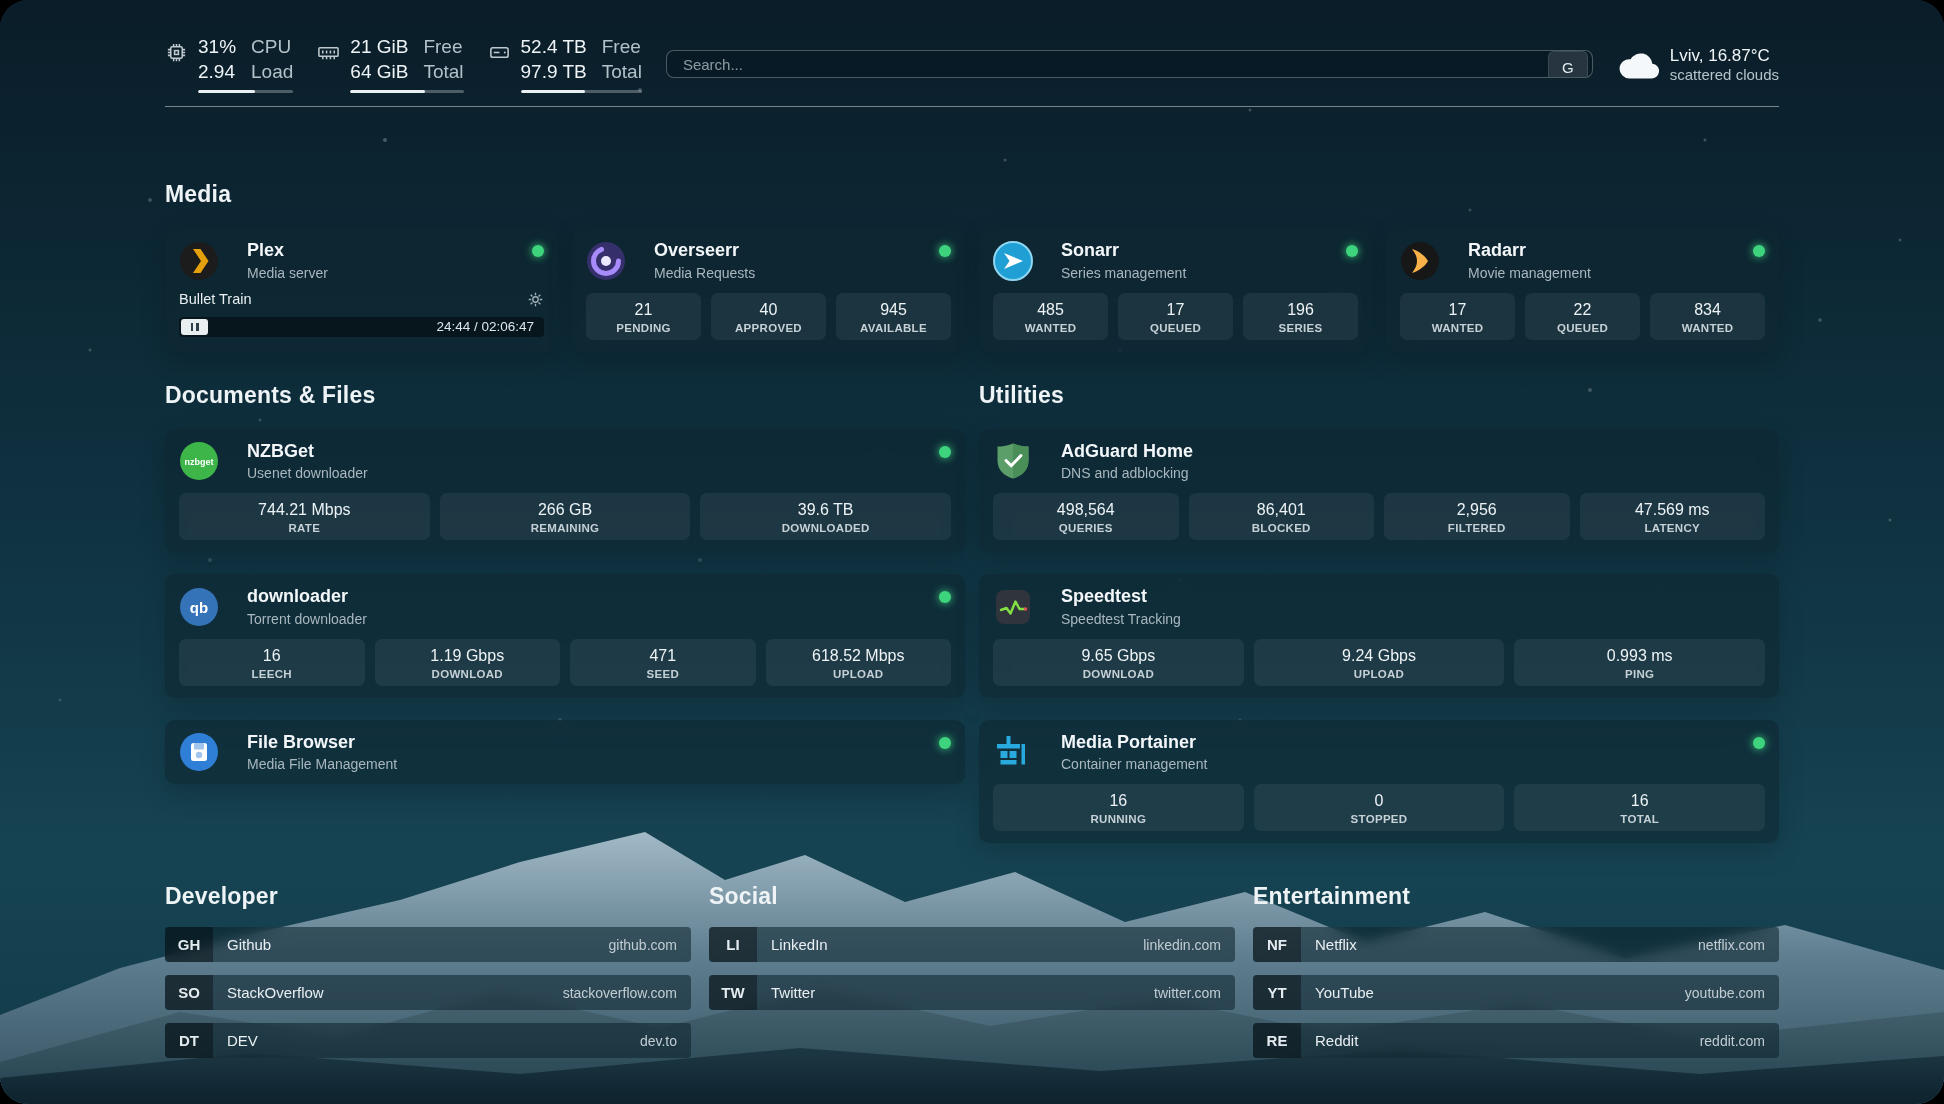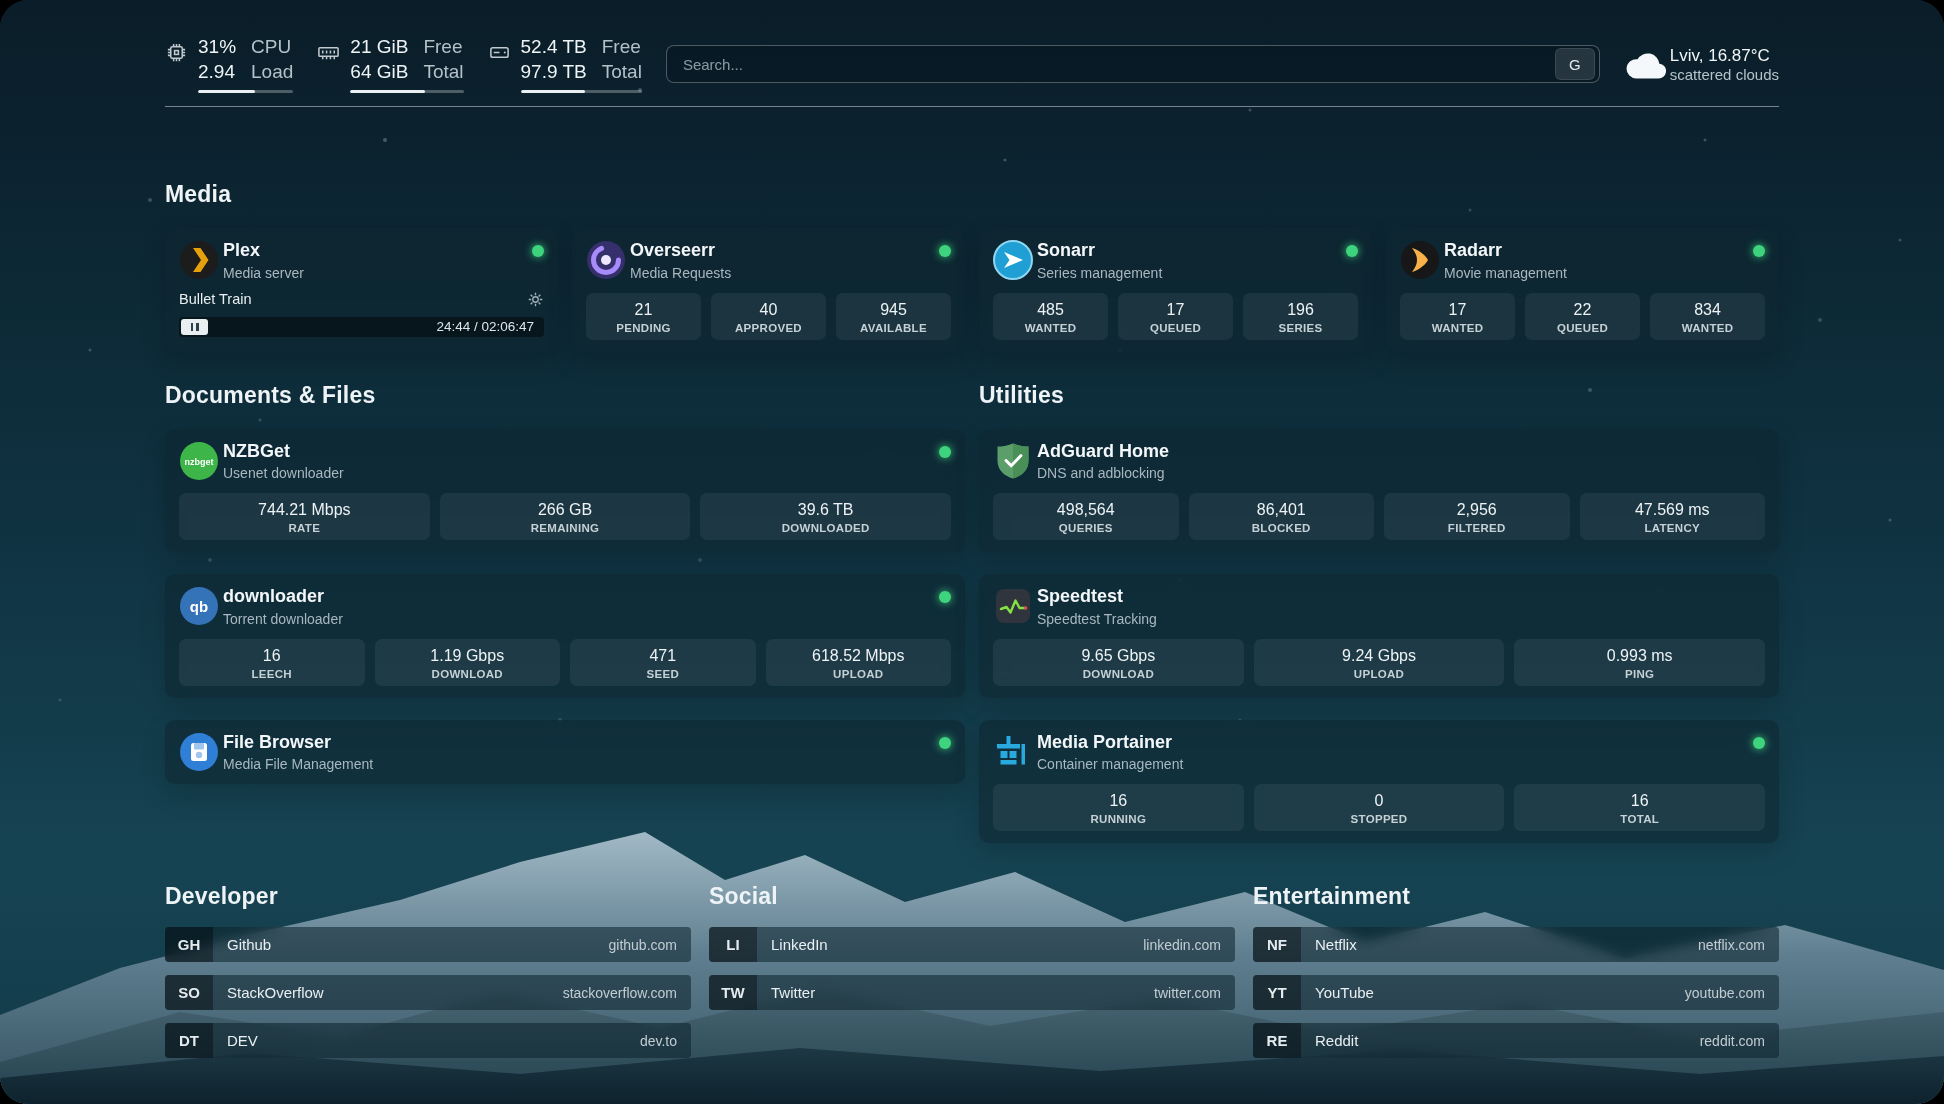--- a/index.html
+++ b/index.html
@@ -31,64 +31,64 @@
   .w-icon svg { width:100%; height:100%; display:block; }
   .w-body { display:flex; flex-direction:column; }
   .w-cols { display:flex; gap:15px; }
   .w-nums, .w-labels { display:flex; flex-direction:column; font-size:19px; line-height:1.3; }
   .w-nums { color:#eef3f6; }
   .w-labels { color:#b3c1c8; }
   .w-bar { margin-top:5px; height:3px; width:100%; background:rgba(255,255,255,.28); border-radius:2px; overflow:hidden; }
   .w-bar-fill { height:100%; background:#e9eff2; border-radius:2px; }
 
   .search {
-    flex:1; display:flex; align-items:center;
-    height:38px;
+    flex:1; display:flex; 
+    height:28px;
     border:1px solid rgba(255,255,255,.28);
     border-radius:8px;
     background:rgba(4,18,26,.35);
     overflow:hidden;
     gap:34px;
   }
   .search input {
     flex:1; background:transparent; border:0; outline:0;
     color:#e8eef1; font-size:15px; padding:0 16px;
     font-family:inherit;
   }
   .search input::placeholder { color:rgba(226,236,240,.6); }
   .search-btn {
     width:40px; height:32px; margin-right:4px; flex:none;
     border-radius:6px; border:1px solid rgba(255,255,255,.1);
     background:rgba(255,255,255,.12);
     color:#e2eaee; font-size:15px; font-family:inherit;
     display:flex; align-items:center; justify-content:center;
     cursor:pointer;
   }
-  .weather { display:flex; align-items:center; gap:4px; }
+  .weather { display:flex; align-items:center; gap:11px; }
   .weather-icon { width:42px; height:32px; }
   .weather-icon svg { width:100%; height:100%; display:block; }
   .weather-loc { font-size:17px; color:#f0f5f7; line-height:1.25; }
   .weather-cond { font-size:15px; color:#b6c4ca; }
 
   .divider { margin-top:16px; border-top:1px solid rgba(222,233,238,.5); }
 
   
   .section-title { font-size:23px; font-weight:600; letter-spacing:.2px; color:#eef3f6; }
   .media-section { margin-top:74px; }
   .media-row { display:grid; grid-template-columns:repeat(4,1fr); gap:14px; margin-top:20px; }
 
   .card {
     background:rgba(13,38,49,.58);
     border-radius:10px;
     padding:12px 14px;
     backdrop-filter:blur(9px);
     -webkit-backdrop-filter:blur(9px);
     box-shadow:0 10px 26px rgba(0,0,0,.16);
   }
-  .card-head { display:flex; align-items:flex-start; gap:4px; }
+  .card-head { display:flex; align-items:flex-end; gap:28px; }
   .svc-icon { width:40px; height:40px; flex:none; }
   .svc-icon svg { width:100%; height:100%; display:block; }
   .svc-name { font-size:18px; font-weight:600; color:#f3f7f9; line-height:1.2; }
   .svc-sub { font-size:14px; color:#a9b8bf; margin-top:3px; }
   .dot {
     margin-left:auto; align-self:flex-start; margin-top:5px;
     width:12px; height:12px; border-radius:50%; flex:none;
   }
   .stats { display:flex; gap:10px; margin-top:12px; }
   .stat {

